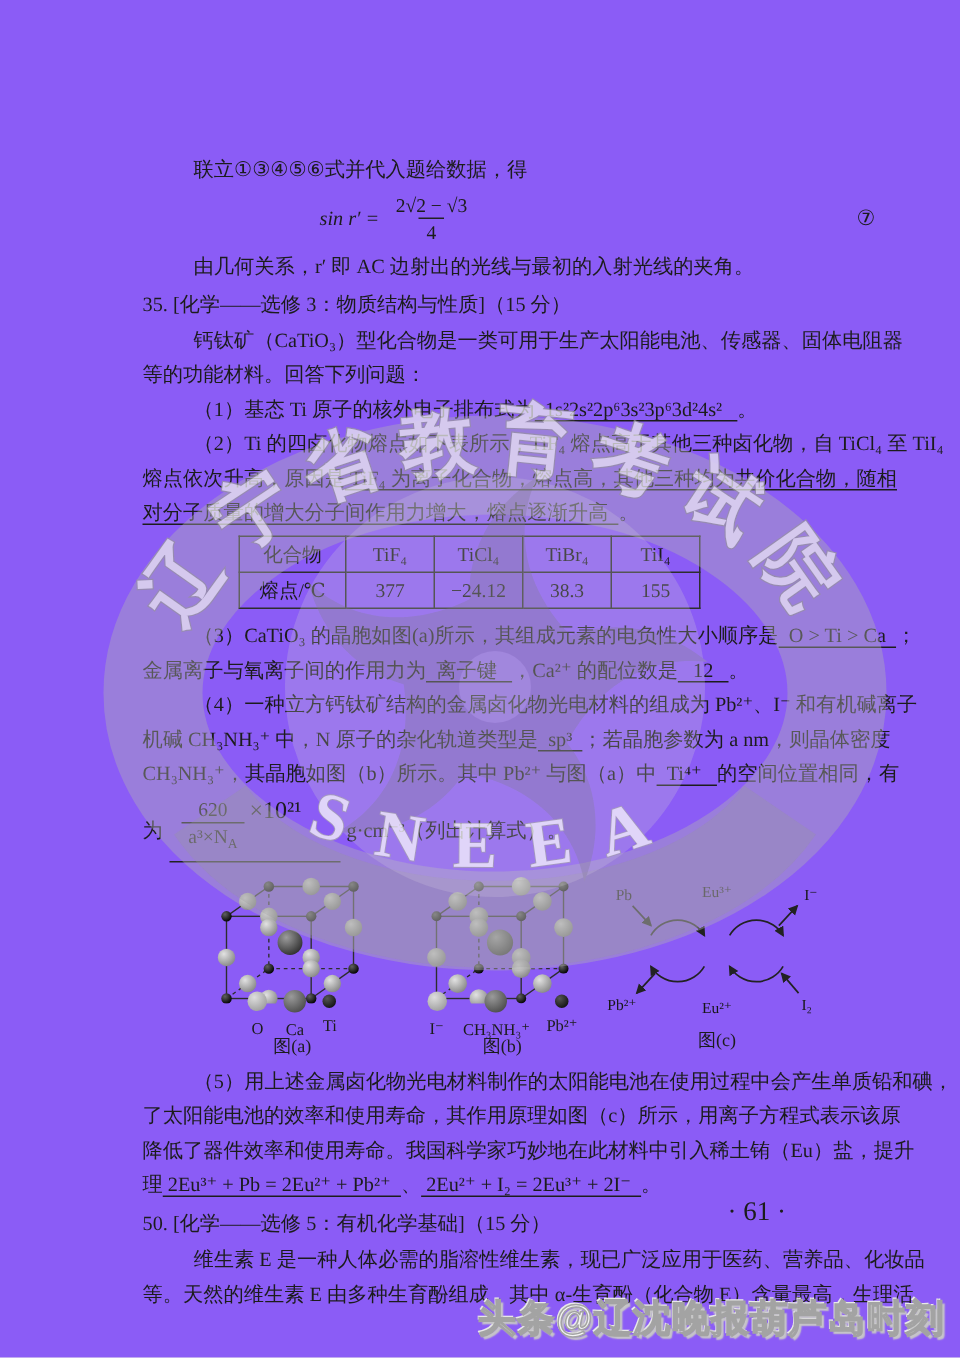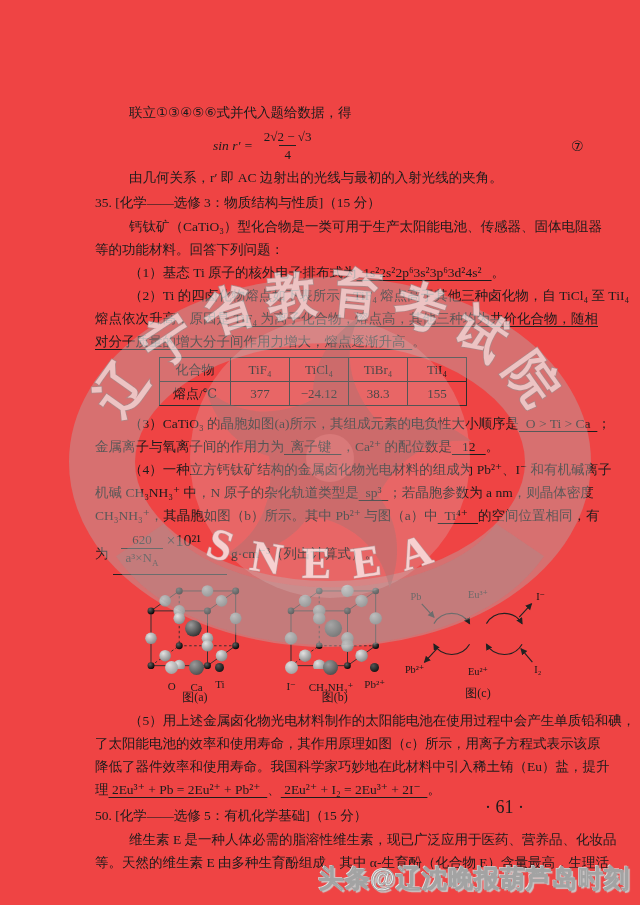--- a/index.html
+++ b/index.html
@@ -1,16 +1,16 @@
 <!DOCTYPE html>
 <html><head>
 <meta charset="utf-8">
 <style>
   html,body{margin:0;padding:0;background:#e9e9e9;}
-  .page{position:relative;width:640px;height:905px;margin:0 auto;background:#ef4444;overflow:hidden;
+  .page{position:relative;width:640px;height:905px;margin:0 auto;background:#8b5cf6;overflow:hidden;
         font-family:"Liberation Serif","DejaVu Serif","DejaVu Sans",serif;color:#1c1c1c;}
   .content{position:absolute;left:95px;top:101px;width:458px;font-size:13.5px;line-height:23px;}
   .ln{height:23px;white-space:nowrap;}
   .ind{padding-left:34px;}
   .u{text-decoration:underline;text-underline-offset:3px;}
   
   .formula-row{position:relative;height:42px;margin-left:118px;display:flex;align-items:center;}
   .frac{display:inline-flex;flex-direction:column;align-items:center;line-height:17px;font-size:13px;}
   .frac .den,.frac .num{padding:0 5px;}
   .frac .den{border-top:1px solid #222;}

